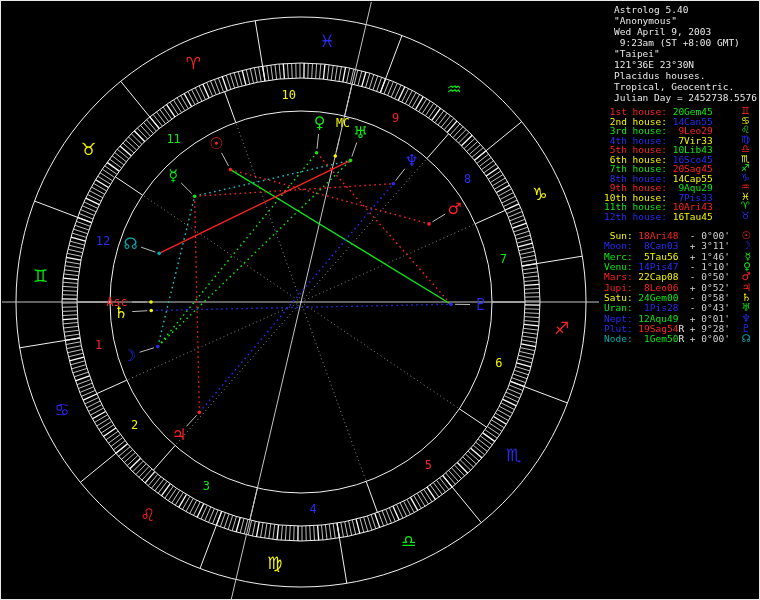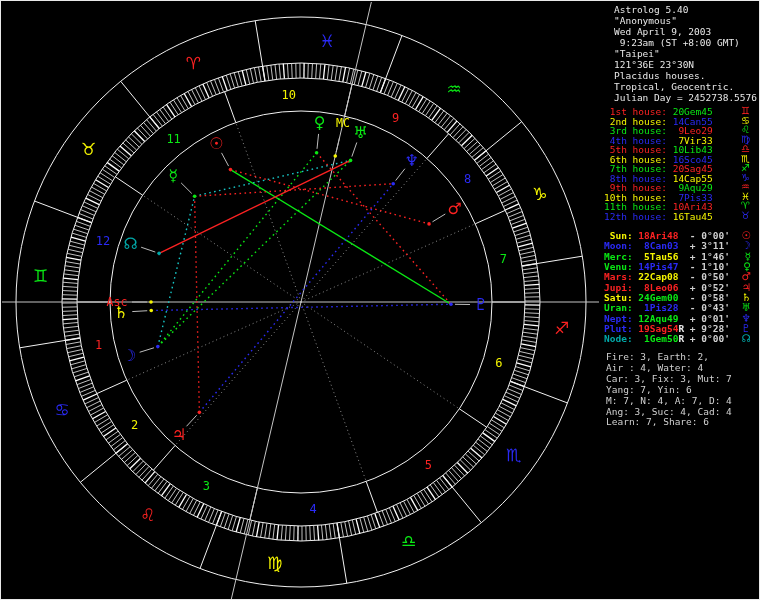--- a/index.html
+++ b/index.html
@@ -12,21 +12,21 @@
   #panel{
     position:absolute;left:601px;top:0;width:158px;height:598px;
     white-space:pre;color:#e8e8e8;
   }
   .pline{font-size:9.5px;line-height:11px;letter-spacing:0px;}
   #panel-header{position:absolute;left:12px;top:3px;}
   #houses-list{position:absolute;left:2px;top:106px;width:152px;}
   .hrow{position:relative;font-size:9.5px;line-height:9.55px;height:9.55px;}
   .hrow .sg{position:absolute;right:6px;top:-1px;font-family:"DejaVu Sans",sans-serif;font-size:10px;}
   #planets-list{position:absolute;left:2px;top:230px;width:154px;}
-  .prow{position:relative;font-size:9.5px;line-height:10.35px;height:10.35px;font-weight:bold;}
+  .prow{position:relative;font-size:9.5px;line-height:10.35px;height:10.35px;}
   .prow .sg{position:absolute;right:7px;top:-1px;font-family:"DejaVu Sans",sans-serif;font-size:10.5px;}
   #stats-list{position:absolute;left:4px;top:351px;}
   .srow{font-size:9.5px;line-height:10.9px;color:#d0d0d0;}
   text.wglyph{font-family:"DejaVu Sans",sans-serif;}
   text.wnum, text.wlabel{font-family:"DejaVu Sans Mono",monospace;}
 </style>
 </head>
 <body>
 
 <div id="screen">
@@ -502,15 +502,14 @@
       <circle cx="150" cy="301" r="1.8" fill="#f5f500"></circle>
       <text x="116" y="301" fill="#fb2222" font-size="11.5" text-anchor="middle" dominant-baseline="central" class="wlabel">Asc</text>
       <line x1="338.5912970487008" y1="136.46516541443592" x2="335.166033997041" y2="151.0688489575333" stroke="#bdbdbd" stroke-width="1"></line>
       <circle cx="334.25263051659834" cy="154.96316456902596" r="1.8" fill="#f5f500"></circle>
       <text x="342.01656010036066" y="121.8614818713385" fill="#f5f500" font-size="11.5" text-anchor="middle" dominant-baseline="central" class="wlabel">MC</text>
     </svg>
   <div id="panel">
     <div id="panel-header"><div class="pline">Astrolog 5.40</div><div class="pline">"Anonymous"</div><div class="pline">Wed April 9, 2003</div><div class="pline"> 9:23am (ST +8:00 GMT)</div><div class="pline">"Taipei"</div><div class="pline">121°36E 23°30N</div><div class="pline">Placidus houses.</div><div class="pline">Tropical, Geocentric.</div><div class="pline">Julian Day = 2452738.5576</div></div>
     <div id="houses-list"><div class="hrow"><span style="color: rgb(251, 34, 34);"> 1st</span><span style="color: rgb(251, 34, 34);"> house: </span><span style="color: rgb(10, 232, 20);">20Gem45</span><span class="sg" style="color: rgb(251, 34, 34);">♊</span></div><div class="hrow"><span style="color: rgb(245, 245, 0);"> 2nd</span><span style="color: rgb(245, 245, 0);"> house: </span><span style="color: rgb(42, 42, 245);">14Can55</span><span class="sg" style="color: rgb(245, 245, 0);">♋</span></div><div class="hrow"><span style="color: rgb(10, 232, 20);"> 3rd</span><span style="color: rgb(10, 232, 20);"> house: </span><span style="color: rgb(251, 34, 34);"> 9Leo29</span><span class="sg" style="color: rgb(10, 232, 20);">♌</span></div><div class="hrow"><span style="color: rgb(42, 42, 245);"> 4th</span><span style="color: rgb(42, 42, 245);"> house: </span><span style="color: rgb(245, 245, 0);"> 7Vir33</span><span class="sg" style="color: rgb(42, 42, 245);">♍</span></div><div class="hrow"><span style="color: rgb(251, 34, 34);"> 5th</span><span style="color: rgb(251, 34, 34);"> house: </span><span style="color: rgb(10, 232, 20);">10Lib43</span><span class="sg" style="color: rgb(251, 34, 34);">♎</span></div><div class="hrow"><span style="color: rgb(245, 245, 0);"> 6th</span><span style="color: rgb(245, 245, 0);"> house: </span><span style="color: rgb(42, 42, 245);">16Sco45</span><span class="sg" style="color: rgb(245, 245, 0);">♏</span></div><div class="hrow"><span style="color: rgb(10, 232, 20);"> 7th</span><span style="color: rgb(10, 232, 20);"> house: </span><span style="color: rgb(251, 34, 34);">20Sag45</span><span class="sg" style="color: rgb(10, 232, 20);">♐</span></div><div class="hrow"><span style="color: rgb(42, 42, 245);"> 8th</span><span style="color: rgb(42, 42, 245);"> house: </span><span style="color: rgb(245, 245, 0);">14Cap55</span><span class="sg" style="color: rgb(42, 42, 245);">♑</span></div><div class="hrow"><span style="color: rgb(251, 34, 34);"> 9th</span><span style="color: rgb(251, 34, 34);"> house: </span><span style="color: rgb(10, 232, 20);"> 9Aqu29</span><span class="sg" style="color: rgb(251, 34, 34);">♒</span></div><div class="hrow"><span style="color: rgb(245, 245, 0);">10th</span><span style="color: rgb(245, 245, 0);"> house: </span><span style="color: rgb(42, 42, 245);"> 7Pis33</span><span class="sg" style="color: rgb(245, 245, 0);">♓</span></div><div class="hrow"><span style="color: rgb(10, 232, 20);">11th</span><span style="color: rgb(10, 232, 20);"> house: </span><span style="color: rgb(251, 34, 34);">10Ari43</span><span class="sg" style="color: rgb(10, 232, 20);">♈</span></div><div class="hrow"><span style="color: rgb(42, 42, 245);">12th</span><span style="color: rgb(42, 42, 245);"> house: </span><span style="color: rgb(245, 245, 0);">16Tau45</span><span class="sg" style="color: rgb(42, 42, 245);">♉</span></div></div>
     <div id="planets-list"><div class="prow"><span style="color: rgb(245, 245, 0);"> Sun: </span><span style="color: rgb(251, 34, 34);">18Ari48</span><span style="color: rgb(232, 232, 232);"> </span><span style="color: rgb(208, 208, 208);"> - 0°00'</span><span class="sg" style="color: rgb(251, 34, 34);">☉</span></div><div class="prow"><span style="color: rgb(42, 42, 245);">Moon: </span><span style="color: rgb(42, 42, 245);"> 8Can03</span><span style="color: rgb(232, 232, 232);"> </span><span style="color: rgb(208, 208, 208);"> + 3°11'</span><span class="sg" style="color: rgb(42, 42, 245);">☽</span></div><div class="prow"><span style="color: rgb(10, 232, 20);">Merc: </span><span style="color: rgb(245, 245, 0);"> 5Tau56</span><span style="color: rgb(232, 232, 232);"> </span><span style="color: rgb(208, 208, 208);"> + 1°46'</span><span class="sg" style="color: rgb(10, 232, 20);">☿</span></div><div class="prow"><span style="color: rgb(10, 232, 20);">Venu: </span><span style="color: rgb(42, 42, 245);">14Pis47</span><span style="color: rgb(232, 232, 232);"> </span><span style="color: rgb(208, 208, 208);"> - 1°10'</span><span class="sg" style="color: rgb(10, 232, 20);">♀</span></div><div class="prow"><span style="color: rgb(251, 34, 34);">Mars: </span><span style="color: rgb(245, 245, 0);">22Cap08</span><span style="color: rgb(232, 232, 232);"> </span><span style="color: rgb(208, 208, 208);"> - 0°50'</span><span class="sg" style="color: rgb(251, 34, 34);">♂</span></div><div class="prow"><span style="color: rgb(251, 34, 34);">Jupi: </span><span style="color: rgb(251, 34, 34);"> 8Leo06</span><span style="color: rgb(232, 232, 232);"> </span><span style="color: rgb(208, 208, 208);"> + 0°52'</span><span class="sg" style="color: rgb(251, 34, 34);">♃</span></div><div class="prow"><span style="color: rgb(245, 245, 0);">Satu: </span><span style="color: rgb(10, 232, 20);">24Gem00</span><span style="color: rgb(232, 232, 232);"> </span><span style="color: rgb(208, 208, 208);"> - 0°58'</span><span class="sg" style="color: rgb(245, 245, 0);">♄</span></div><div class="prow"><span style="color: rgb(10, 232, 20);">Uran: </span><span style="color: rgb(42, 42, 245);"> 1Pis28</span><span style="color: rgb(232, 232, 232);"> </span><span style="color: rgb(208, 208, 208);"> - 0°43'</span><span class="sg" style="color: rgb(10, 232, 20);">♅</span></div><div class="prow"><span style="color: rgb(42, 42, 245);">Nept: </span><span style="color: rgb(10, 232, 20);">12Aqu49</span><span style="color: rgb(232, 232, 232);"> </span><span style="color: rgb(208, 208, 208);"> + 0°01'</span><span class="sg" style="color: rgb(42, 42, 245);">♆</span></div><div class="prow"><span style="color: rgb(42, 42, 245);">Plut: </span><span style="color: rgb(251, 34, 34);">19Sag54</span><span style="color: rgb(232, 232, 232);">R</span><span style="color: rgb(208, 208, 208);"> + 9°28'</span><span class="sg" style="color: rgb(42, 42, 245);">♇</span></div><div class="prow"><span style="color: rgb(0, 168, 168);">Node: </span><span style="color: rgb(10, 232, 20);"> 1Gem50</span><span style="color: rgb(232, 232, 232);">R</span><span style="color: rgb(208, 208, 208);"> + 0°00'</span><span class="sg" style="color: rgb(0, 168, 168);">☊</span></div></div>
-    <div id="stats-list"><div class="srow">Fire: 3, Earth: 2,</div><div class="srow">Air : 4, Water: 4</div><div class="srow">Car: 3, Fix: 3, Mut: 7</div><div class="srow">Yang: 7, Yin: 6</div><div class="srow">M: 7, N: 4, A: 7, D: 4</div><div class="srow">Ang: 3, Suc: 4, Cad: 4</div><div class="srow">Learn: 7, Share: 6</div></div>
   </div>
 </div>
 
 </body></html>

